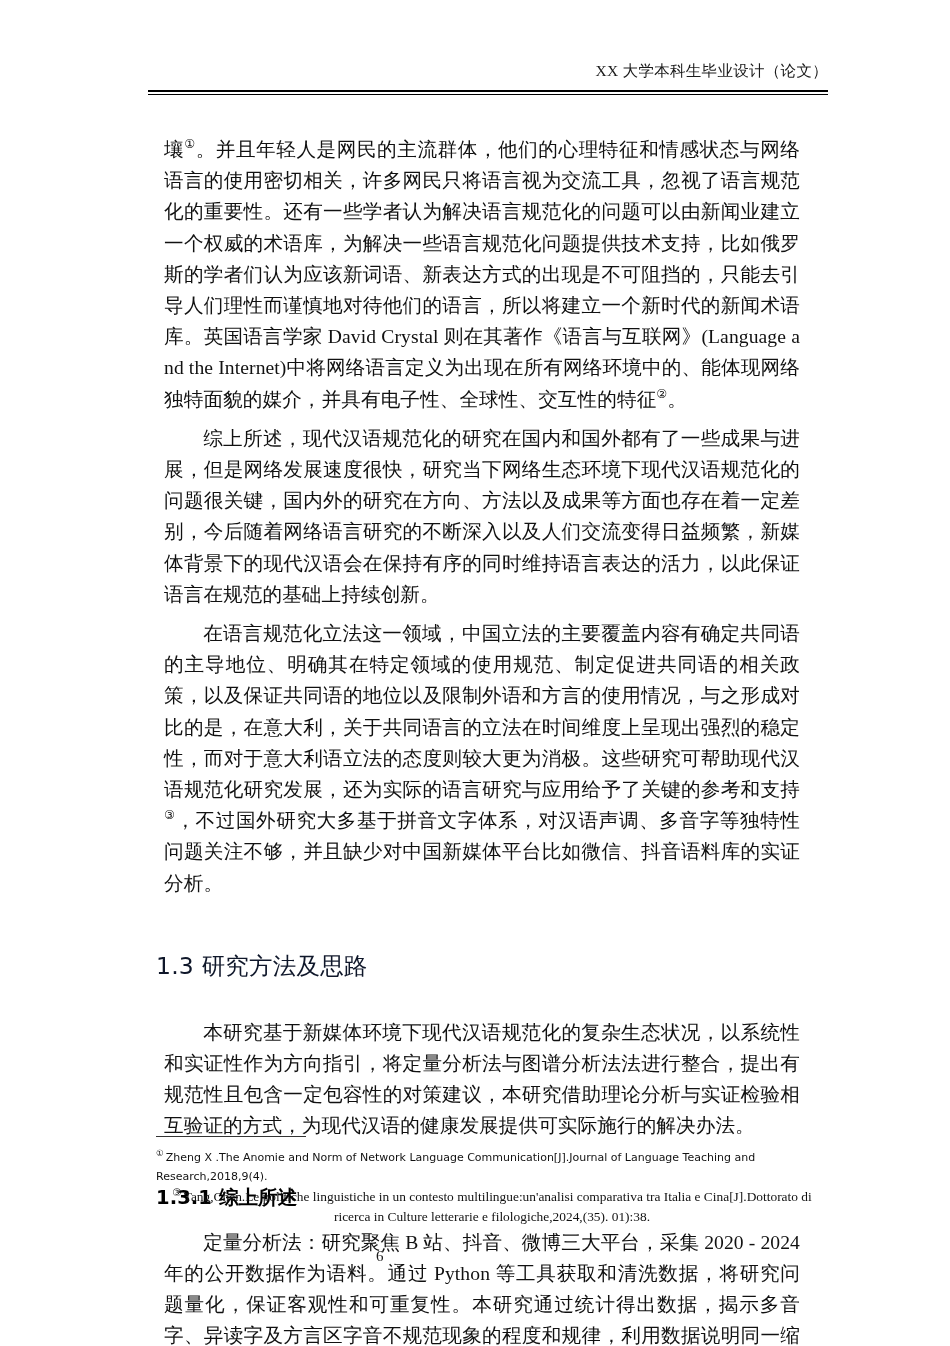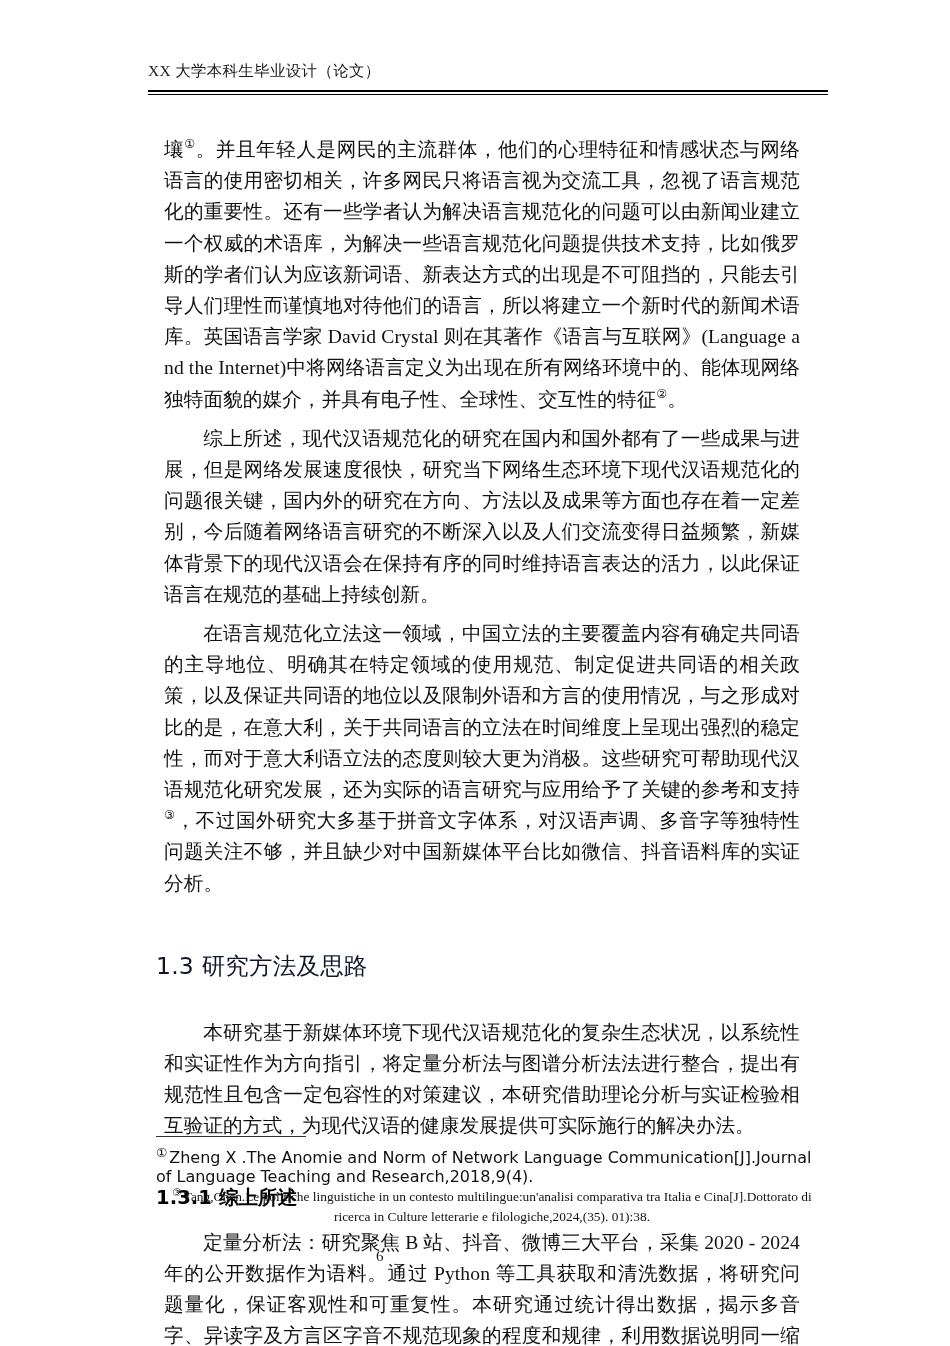--- a/index.html
+++ b/index.html
@@ -18,21 +18,21 @@
   }
 
   
   .header {
     position: absolute;
     left: 148px;
     top: 62px;
     width: 680px;
   }
   .header-title {
-    text-align: left;
+    text-align: right;
     font-family: "Liberation Serif", "DejaVu Serif", serif;
     font-size: 15.5px;
     color: #1a1a1a;
     letter-spacing: 0.3px;
     line-height: 1.2;
     white-space: nowrap;
   }
   .header-rules {
     margin-top: 9px;
   }
@@ -112,21 +112,21 @@
     top: 1136px;
     width: 672px;
   }
   .fn-separator {
     width: 150px;
     height: 1px;
     background: #333333;
     margin-bottom: 11px;
   }
   .fn-item {
-    font-size: 16px;
+    font-size: 11px;
     line-height: 19px;
     color: #111111;
     text-align: left;
     margin-bottom: 1px;
     word-break: break-word;
   }
   .fn-sans {
     font-family: "DejaVu Sans", "Liberation Sans", sans-serif;
   }
   .fn-serif {

